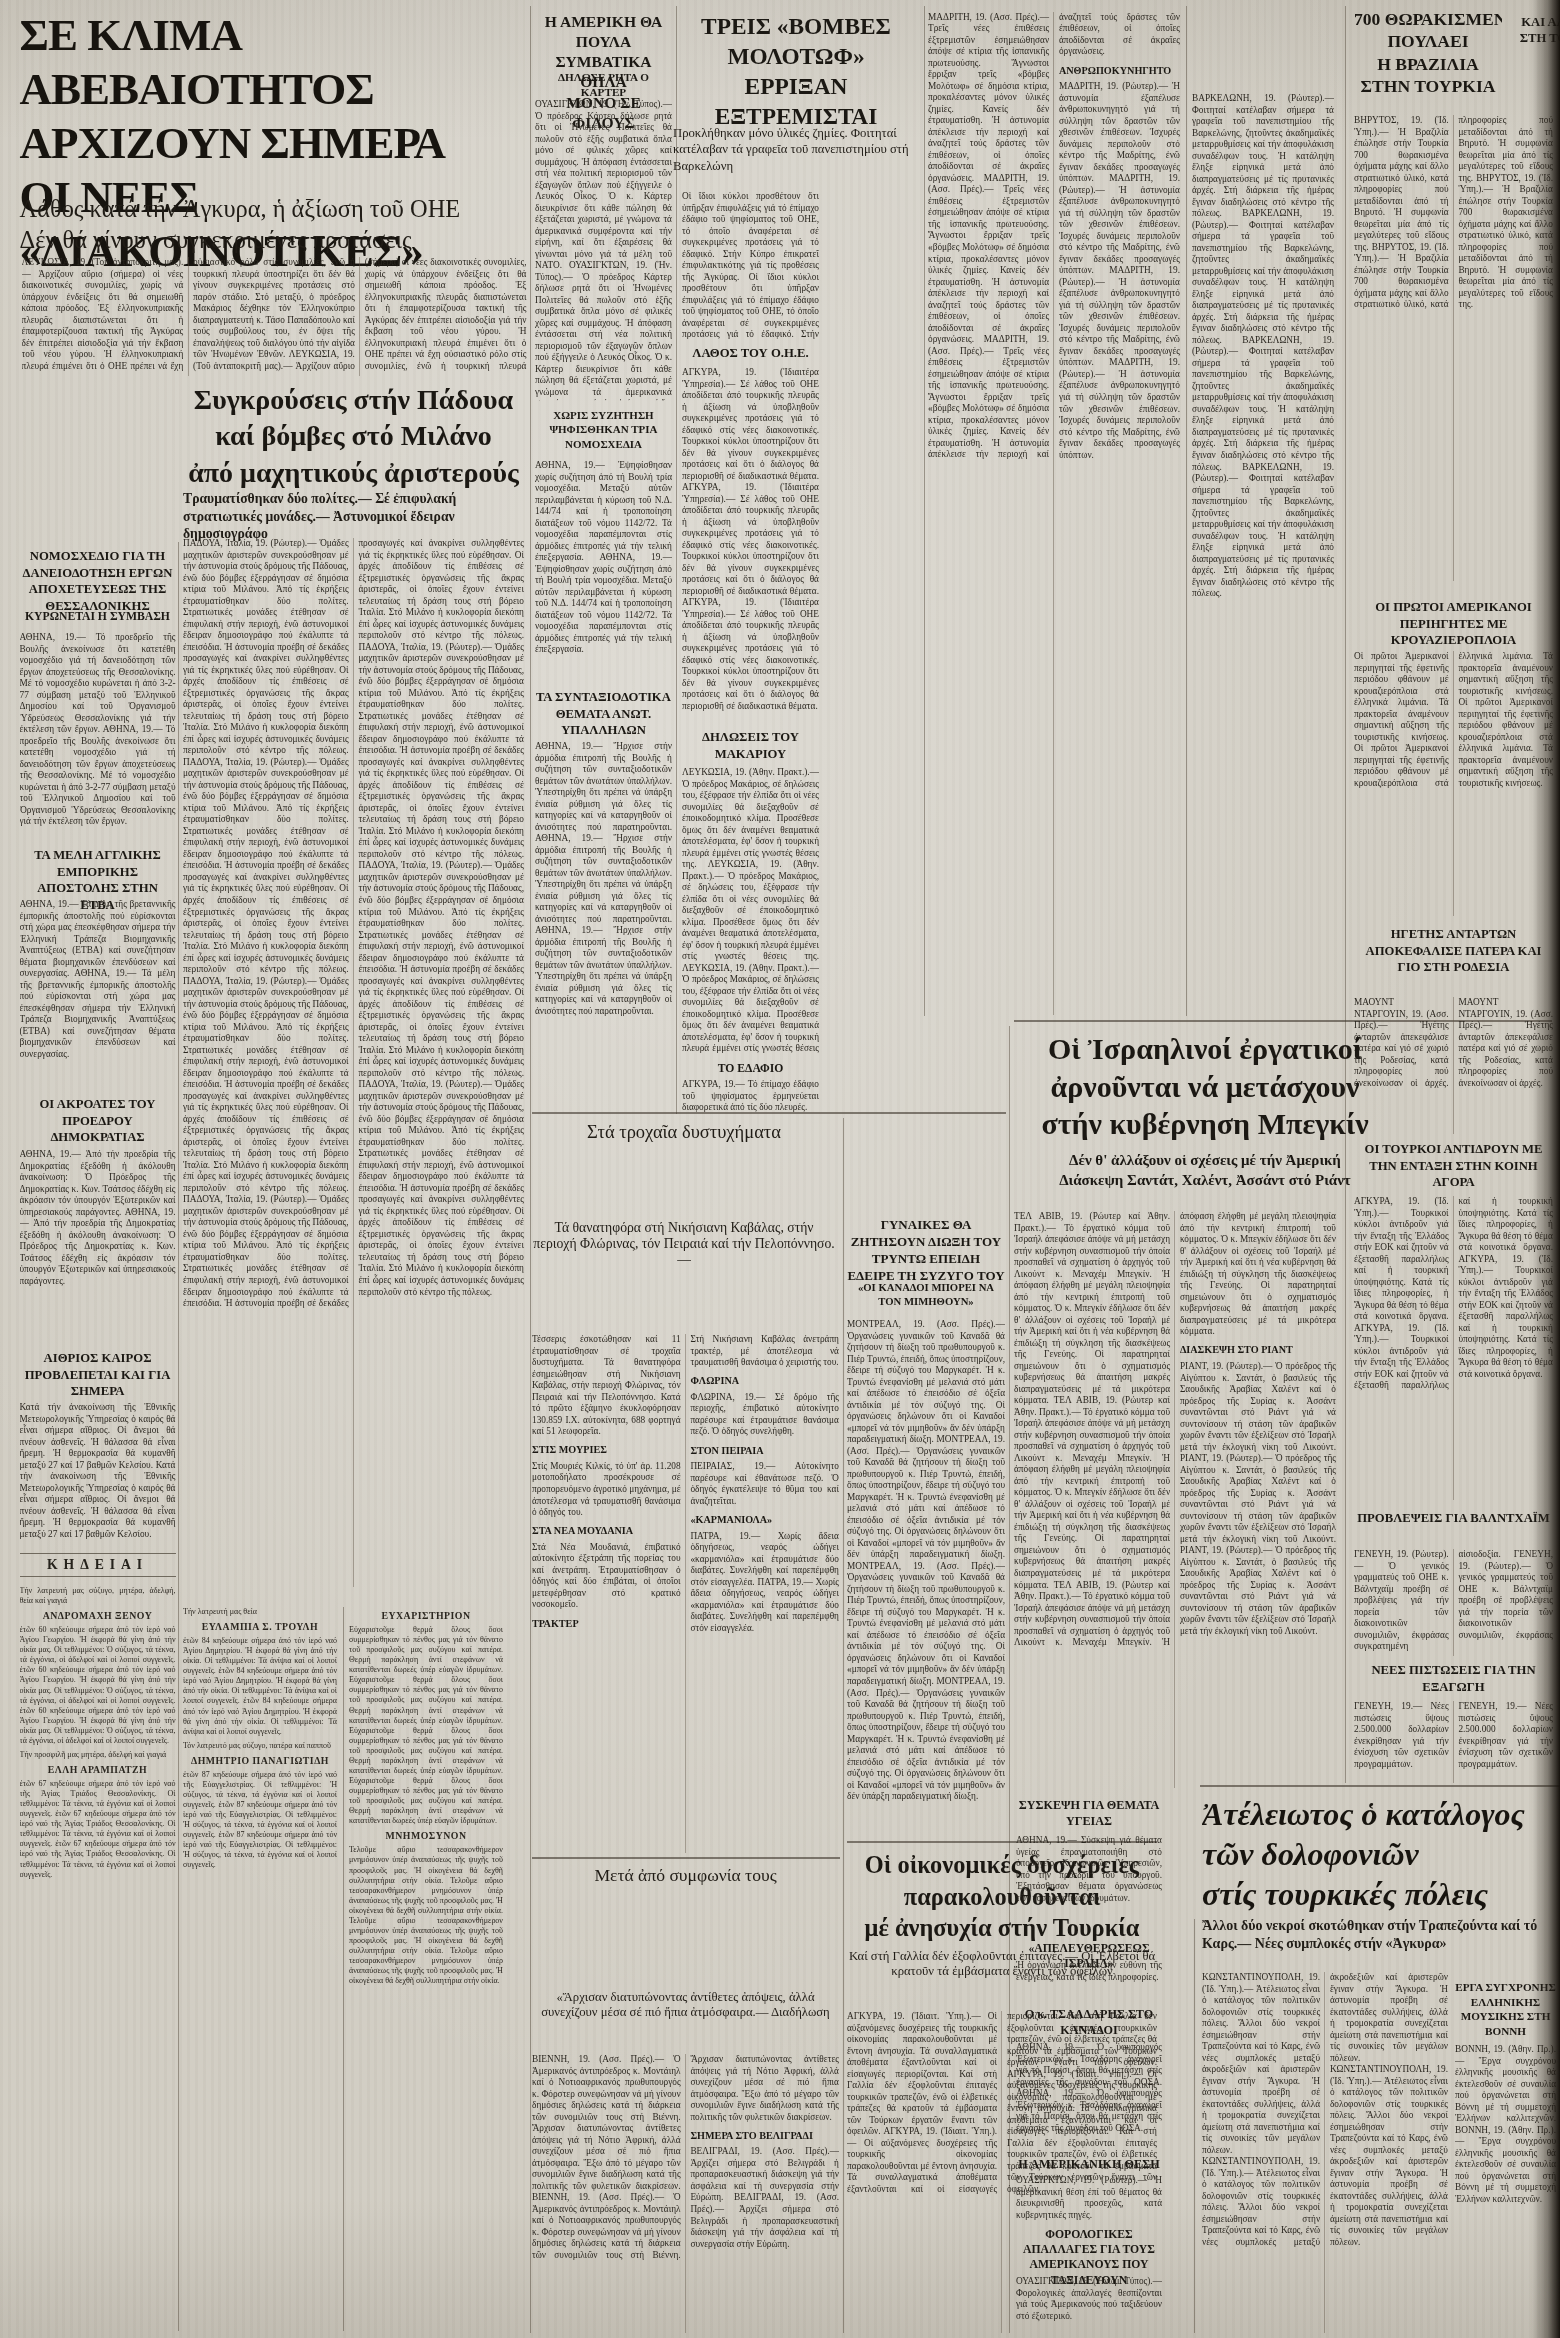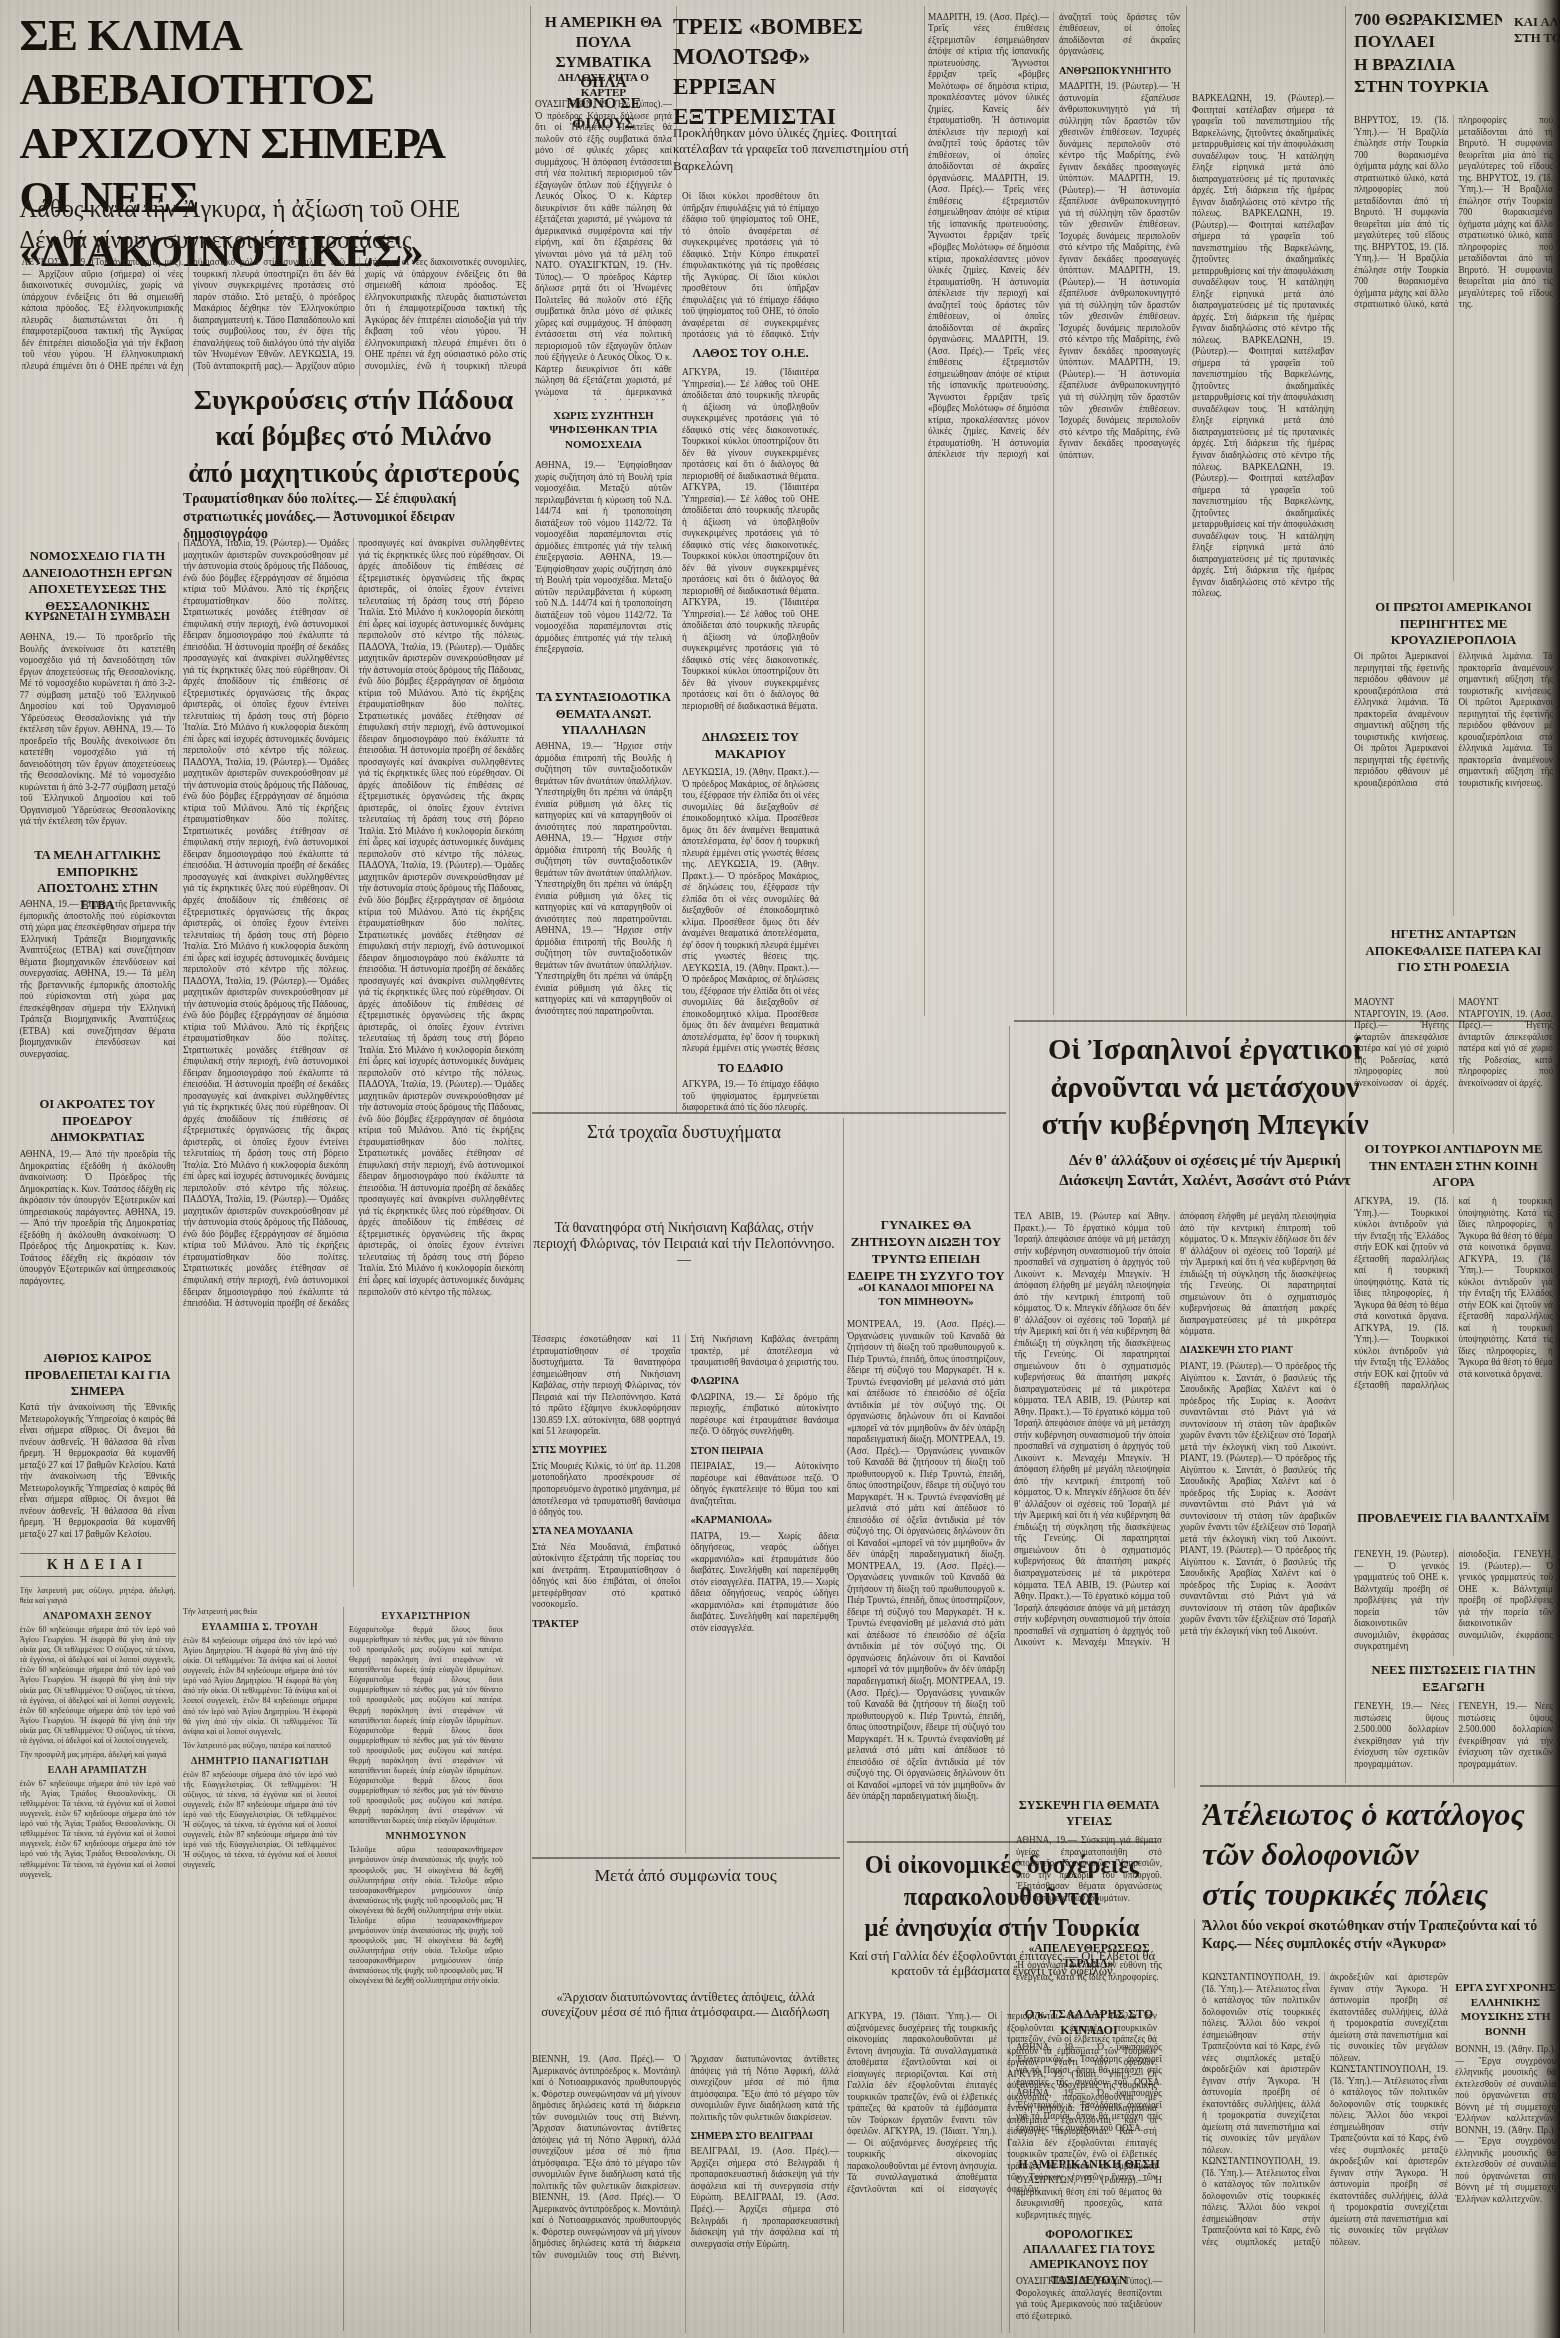--- a/index.html
+++ b/index.html
@@ -8,21 +8,21 @@
     background:#d2cec4;color:#26231c;font-family:"Liberation Serif","DejaVu Serif",serif}
   #paper::before{content:"";position:absolute;inset:0;pointer-events:none;
     background:radial-gradient(ellipse at 42% 30%,rgba(255,255,255,.28),rgba(0,0,0,0) 62%),
     repeating-linear-gradient(90deg,rgba(110,100,84,.05) 0 2.9px,rgba(0,0,0,0) 2.9px 7.8px),
     linear-gradient(180deg,rgba(90,80,64,.10),rgba(0,0,0,0) 6%,rgba(0,0,0,0) 94%,rgba(90,80,64,.14))}
   #paper::after{content:"";position:absolute;top:0;right:0;width:29px;height:100%;pointer-events:none;
     background:linear-gradient(90deg,rgba(0,0,0,0),rgba(44,38,30,.45) 55%,#15110c)}
   .abs{position:absolute}
   .hl{font-weight:bold;letter-spacing:-1px;line-height:1.2;color:#17140f}
   .bh{font-weight:bold;text-align:center;line-height:1.3;color:#1b1813}
-  .bhl{font-weight:bold;text-align:left;line-height:1.28;color:#1b1813}
+  .bhl{font-weight:bold;text-align:center;line-height:1.28;color:#1b1813}
   .sh{line-height:1.28;color:#201c16}
   .bd{font-size:9.3px;line-height:1.24;text-align:justify;color:#2b2720;overflow:hidden}
   .bd p{margin:0 0 3.9px}
   .c2{column-count:2;column-gap:9.8px;column-rule:1px solid rgba(92,82,66,.42)}
   .c3{column-count:3;column-gap:9.8px;column-rule:1px solid rgba(92,82,66,.42)}
   .ih{font-weight:bold;text-align:left;font-size:10.2px;margin:6.8px 0 3.9px;color:#1b1813}
   .kick{text-align:center;color:#201c16}
   .vr{position:absolute;width:1px;background:rgba(88,78,63,.5)}
   .hr{position:absolute;height:2px;background:rgba(62,54,43,.6)}
   .nw{white-space:nowrap;overflow:hidden}

